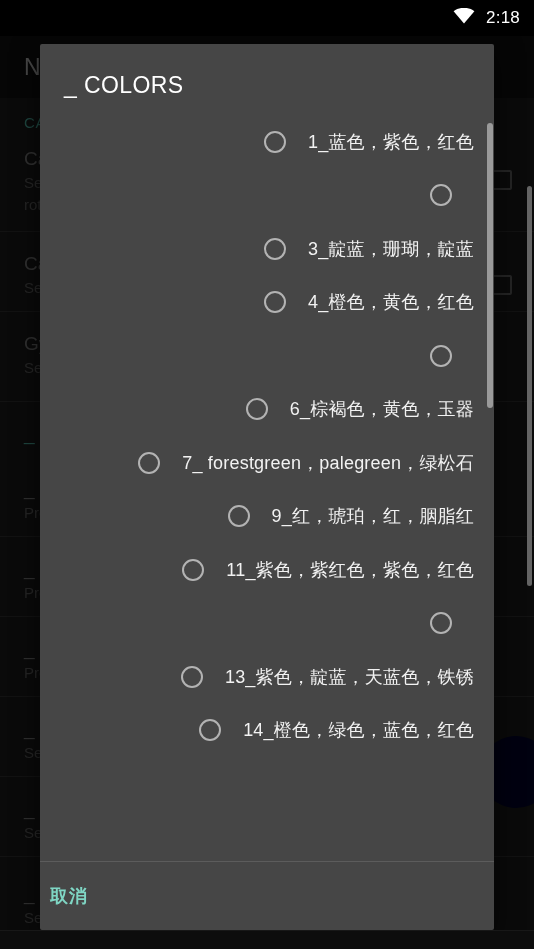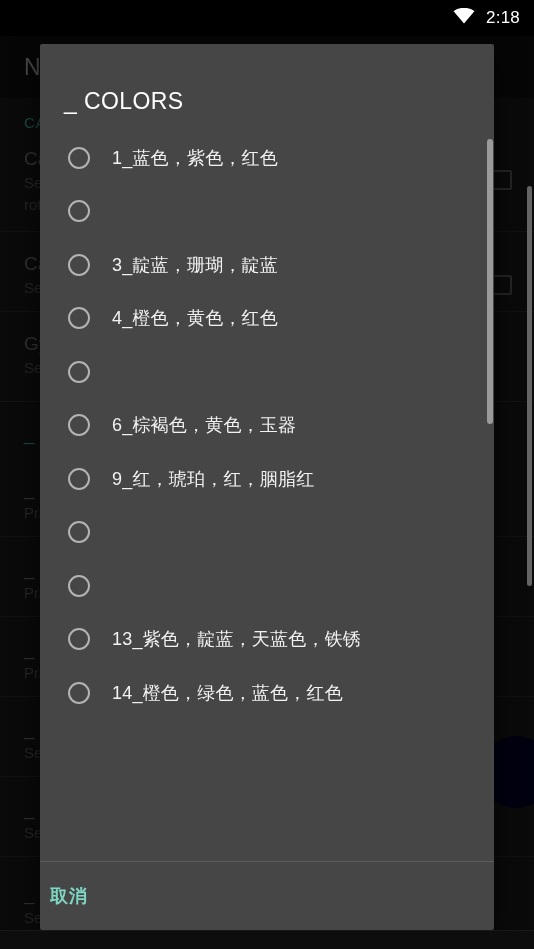--- a/index.html
+++ b/index.html
@@ -97,35 +97,35 @@
     display: flex; flex-direction: column;
     overflow: hidden;
   }
   #dialog-title {
     color: #ffffff;
     font-size: 23px;
     font-weight: 500;
     letter-spacing: .4px;
     padding: 28px 24px 16px 24px;
     flex: 0 0 auto;
-    margin-top: 16px;
   }
   #dialog-list {
     flex: 1 1 auto;
     position: relative;
     overflow: hidden;
   }
   #dialog-list-inner {
     padding-bottom: 4px;
   }
   .opt {
     display: flex; align-items: center;
     height: 53.5px;
     padding-left: 28px; padding-right: 20px;
     cursor: default;
+    justify-content: flex-end;
   }
   .radio {
     flex: 0 0 auto;
     width: 22px; height: 22px;
     border: 2px solid #b3b3b3;
     border-radius: 50%;
     margin-right: 22px;
   }
   .opt-label {
     color: #f2f2f2;
@@ -275,24 +275,29 @@
           </div>
           <div class="opt">
             <span class="radio"></span>
           </div>
           <div class="opt">
             <span class="radio"></span>
             <span class="opt-label">6_棕褐色，黄色，玉器</span>
           </div>
           <div class="opt">
             <span class="radio"></span>
+            <span class="opt-label">7_ forestgreen，palegreen，绿松石</span>
+          </div>
+          <div class="opt">
+            <span class="radio"></span>
             <span class="opt-label">9_红，琥珀，红，胭脂红</span>
           </div>
           <div class="opt">
             <span class="radio"></span>
+            <span class="opt-label">11_紫色，紫红色，紫色，红色</span>
           </div>
           <div class="opt">
             <span class="radio"></span>
           </div>
           <div class="opt">
             <span class="radio"></span>
             <span class="opt-label">13_紫色，靛蓝，天蓝色，铁锈</span>
           </div>
           <div class="opt">
             <span class="radio"></span>

